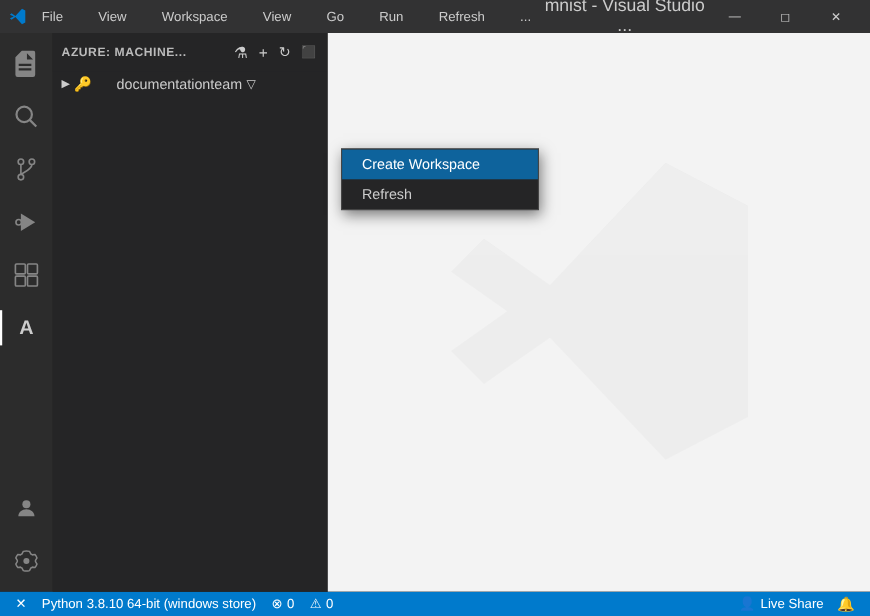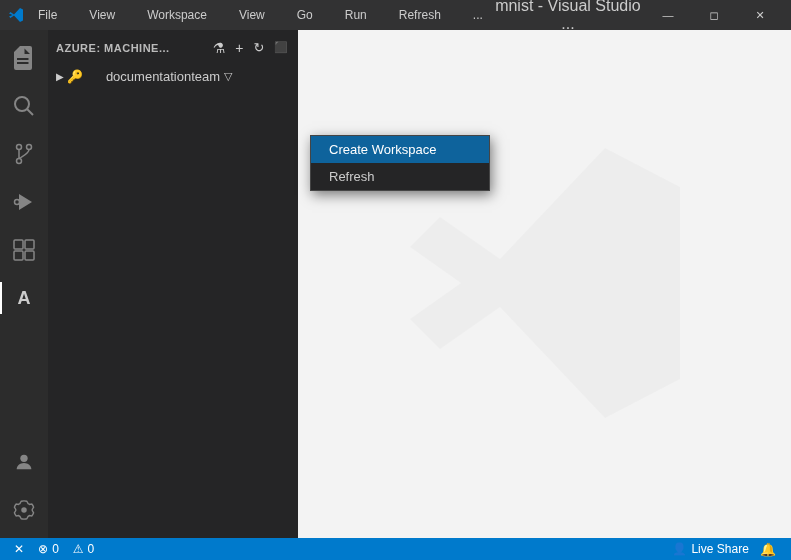--- a/index.html
+++ b/index.html
@@ -370,20 +370,23 @@
   </div>
 
 </div>
 
 <div class="status-bar">
   <div class="status-bar-left">
     <div class="status-bar-item">
       <span style="font-size:12px;">✕</span>
     </div>
     <div class="status-bar-item">
+      <span>Python 3.8.10 64-bit (windows store)</span>
+    </div>
+    <div class="status-bar-item">
       <span>⊗</span>
       <span>0</span>
     </div>
     <div class="status-bar-item">
       <span>⚠</span>
       <span>0</span>
     </div>
   </div>
   <div class="status-bar-right">
     <div class="status-bar-item">

